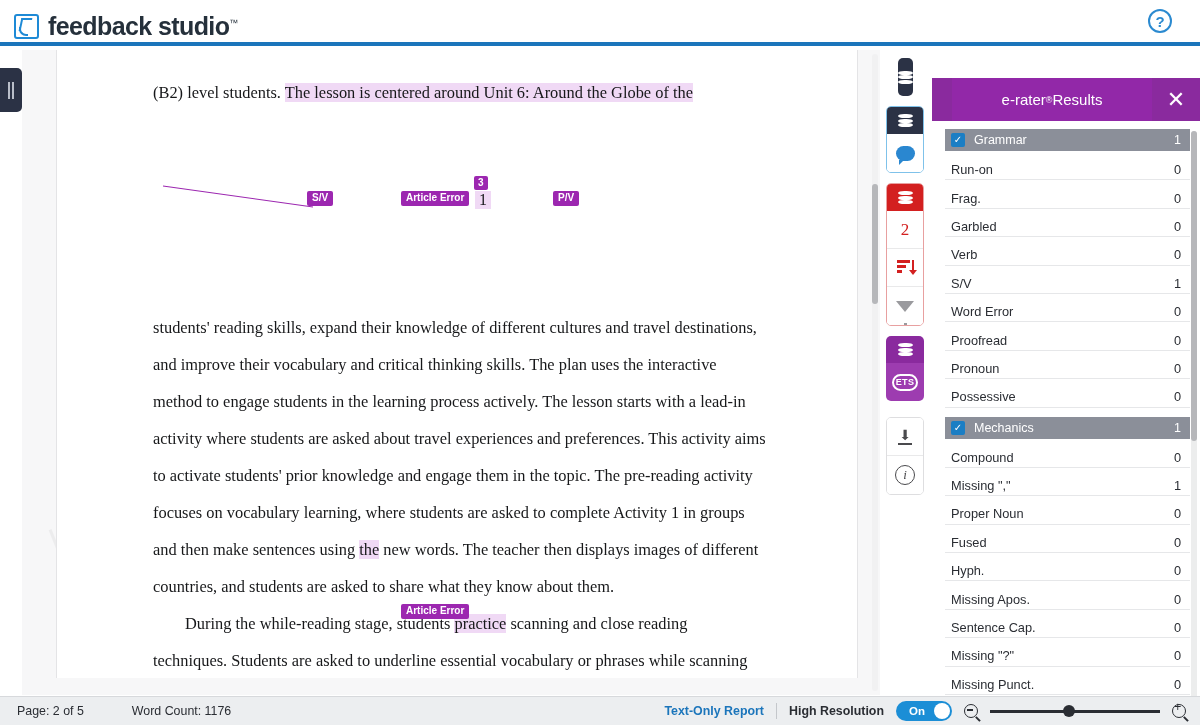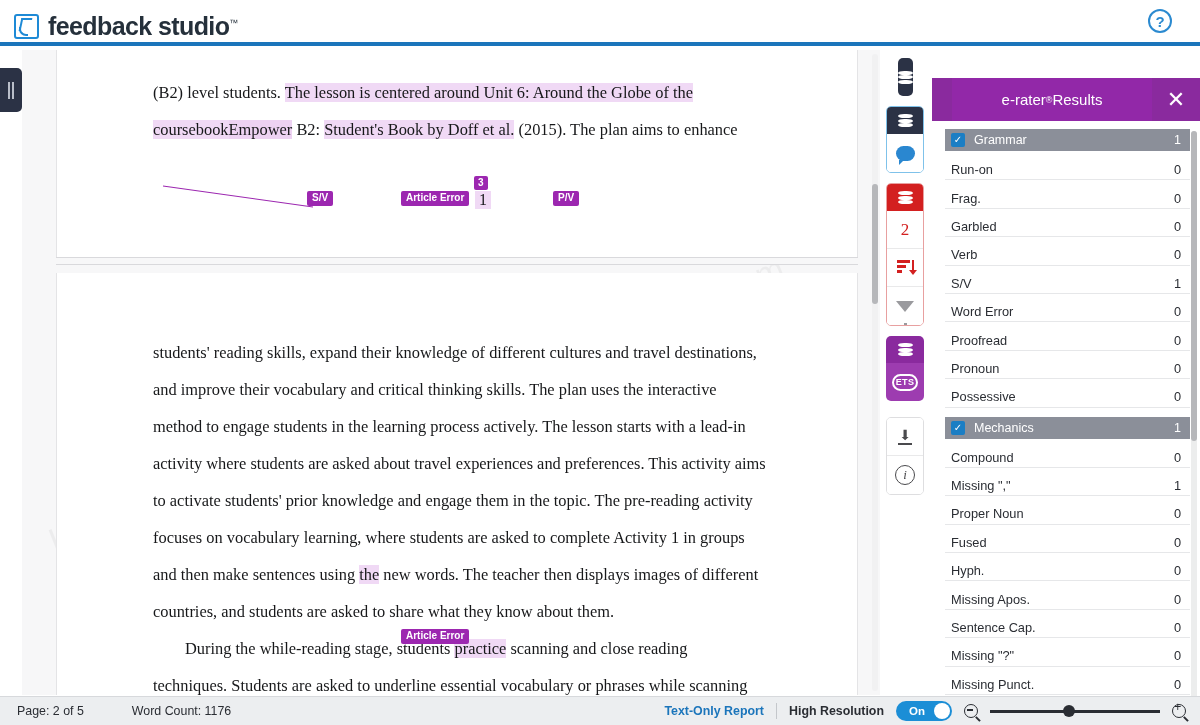--- a/index.html
+++ b/index.html
@@ -72,21 +72,21 @@
     width: 858px; height: 645px;
     background: #f7f7f8;
     overflow: hidden;
   }
   .page {
     position: absolute; left: 34px; top: 0;
     width: 802px; background: #ffffff;
     border-left: 1px solid #e4e4e6; border-right: 1px solid #e4e4e6;
   }
   .page-top { top: 0; height: 207px; }
-  .page-bottom { top: 223px; height: 430px; }
+  .page-bottom { top: 198px; height: 430px; }
   .page-gap {
     position: absolute; left: 34px; top: 207px;
     width: 802px; height: 8px; background: #f7f7f8;
     border-top: 1px solid #d9d9dc; border-bottom: 1px solid #d9d9dc;
   }
   .doc-text {
     font-family: "Liberation Serif", serif;
     font-size: 16.4px; color: #17181a;
     line-height: 37px; text-align: justify;
   }
@@ -336,21 +336,20 @@
   <div class="doc-area">
 
     <div class="wm" style="left:560px; top:10px;">Lucid</div>
     <div class="wm" style="left:540px; top:240px;">Lucid Gen.com</div>
     <div class="wm" style="left:180px; top:330px;">Lucid Gen.com</div>
     <div class="wm" style="left:20px; top:430px;">Lucid Gen.com</div>
 
     <div class="page page-top">
       <div class="doc-text" style="position:absolute; left:96px; top:24px; width:620px;">
         <p><span>(B2)  level  students. </span><span class="hl">The  lesson  is  centered  around  Unit  6:  Around  the  Globe  of  the</span></p>
-        <p><span class="hl">coursebook</span><span class="hl-strong">Empower</span><span> B2: </span><span class="hl">Student's  Book  by  Doff  et  al.</span><span> (2015).  The  plan  aims  to  enhance</span></p>
       </div>
 
       <svg class="leader" style="left:96px; top:130px;" width="260" height="40">
         <line x1="10" y1="6" x2="160" y2="27" stroke="#9c27b0" stroke-width="1.1"></line>
       </svg>
 
       <span class="flag flag-abs" style="left:250px; top:141px;">S/V</span>
       <span class="flag flag-abs" style="left:344px; top:141px;">Article Error</span>
       <span class="flag flag-abs" style="left:496px; top:141px;">P/V</span>
 

